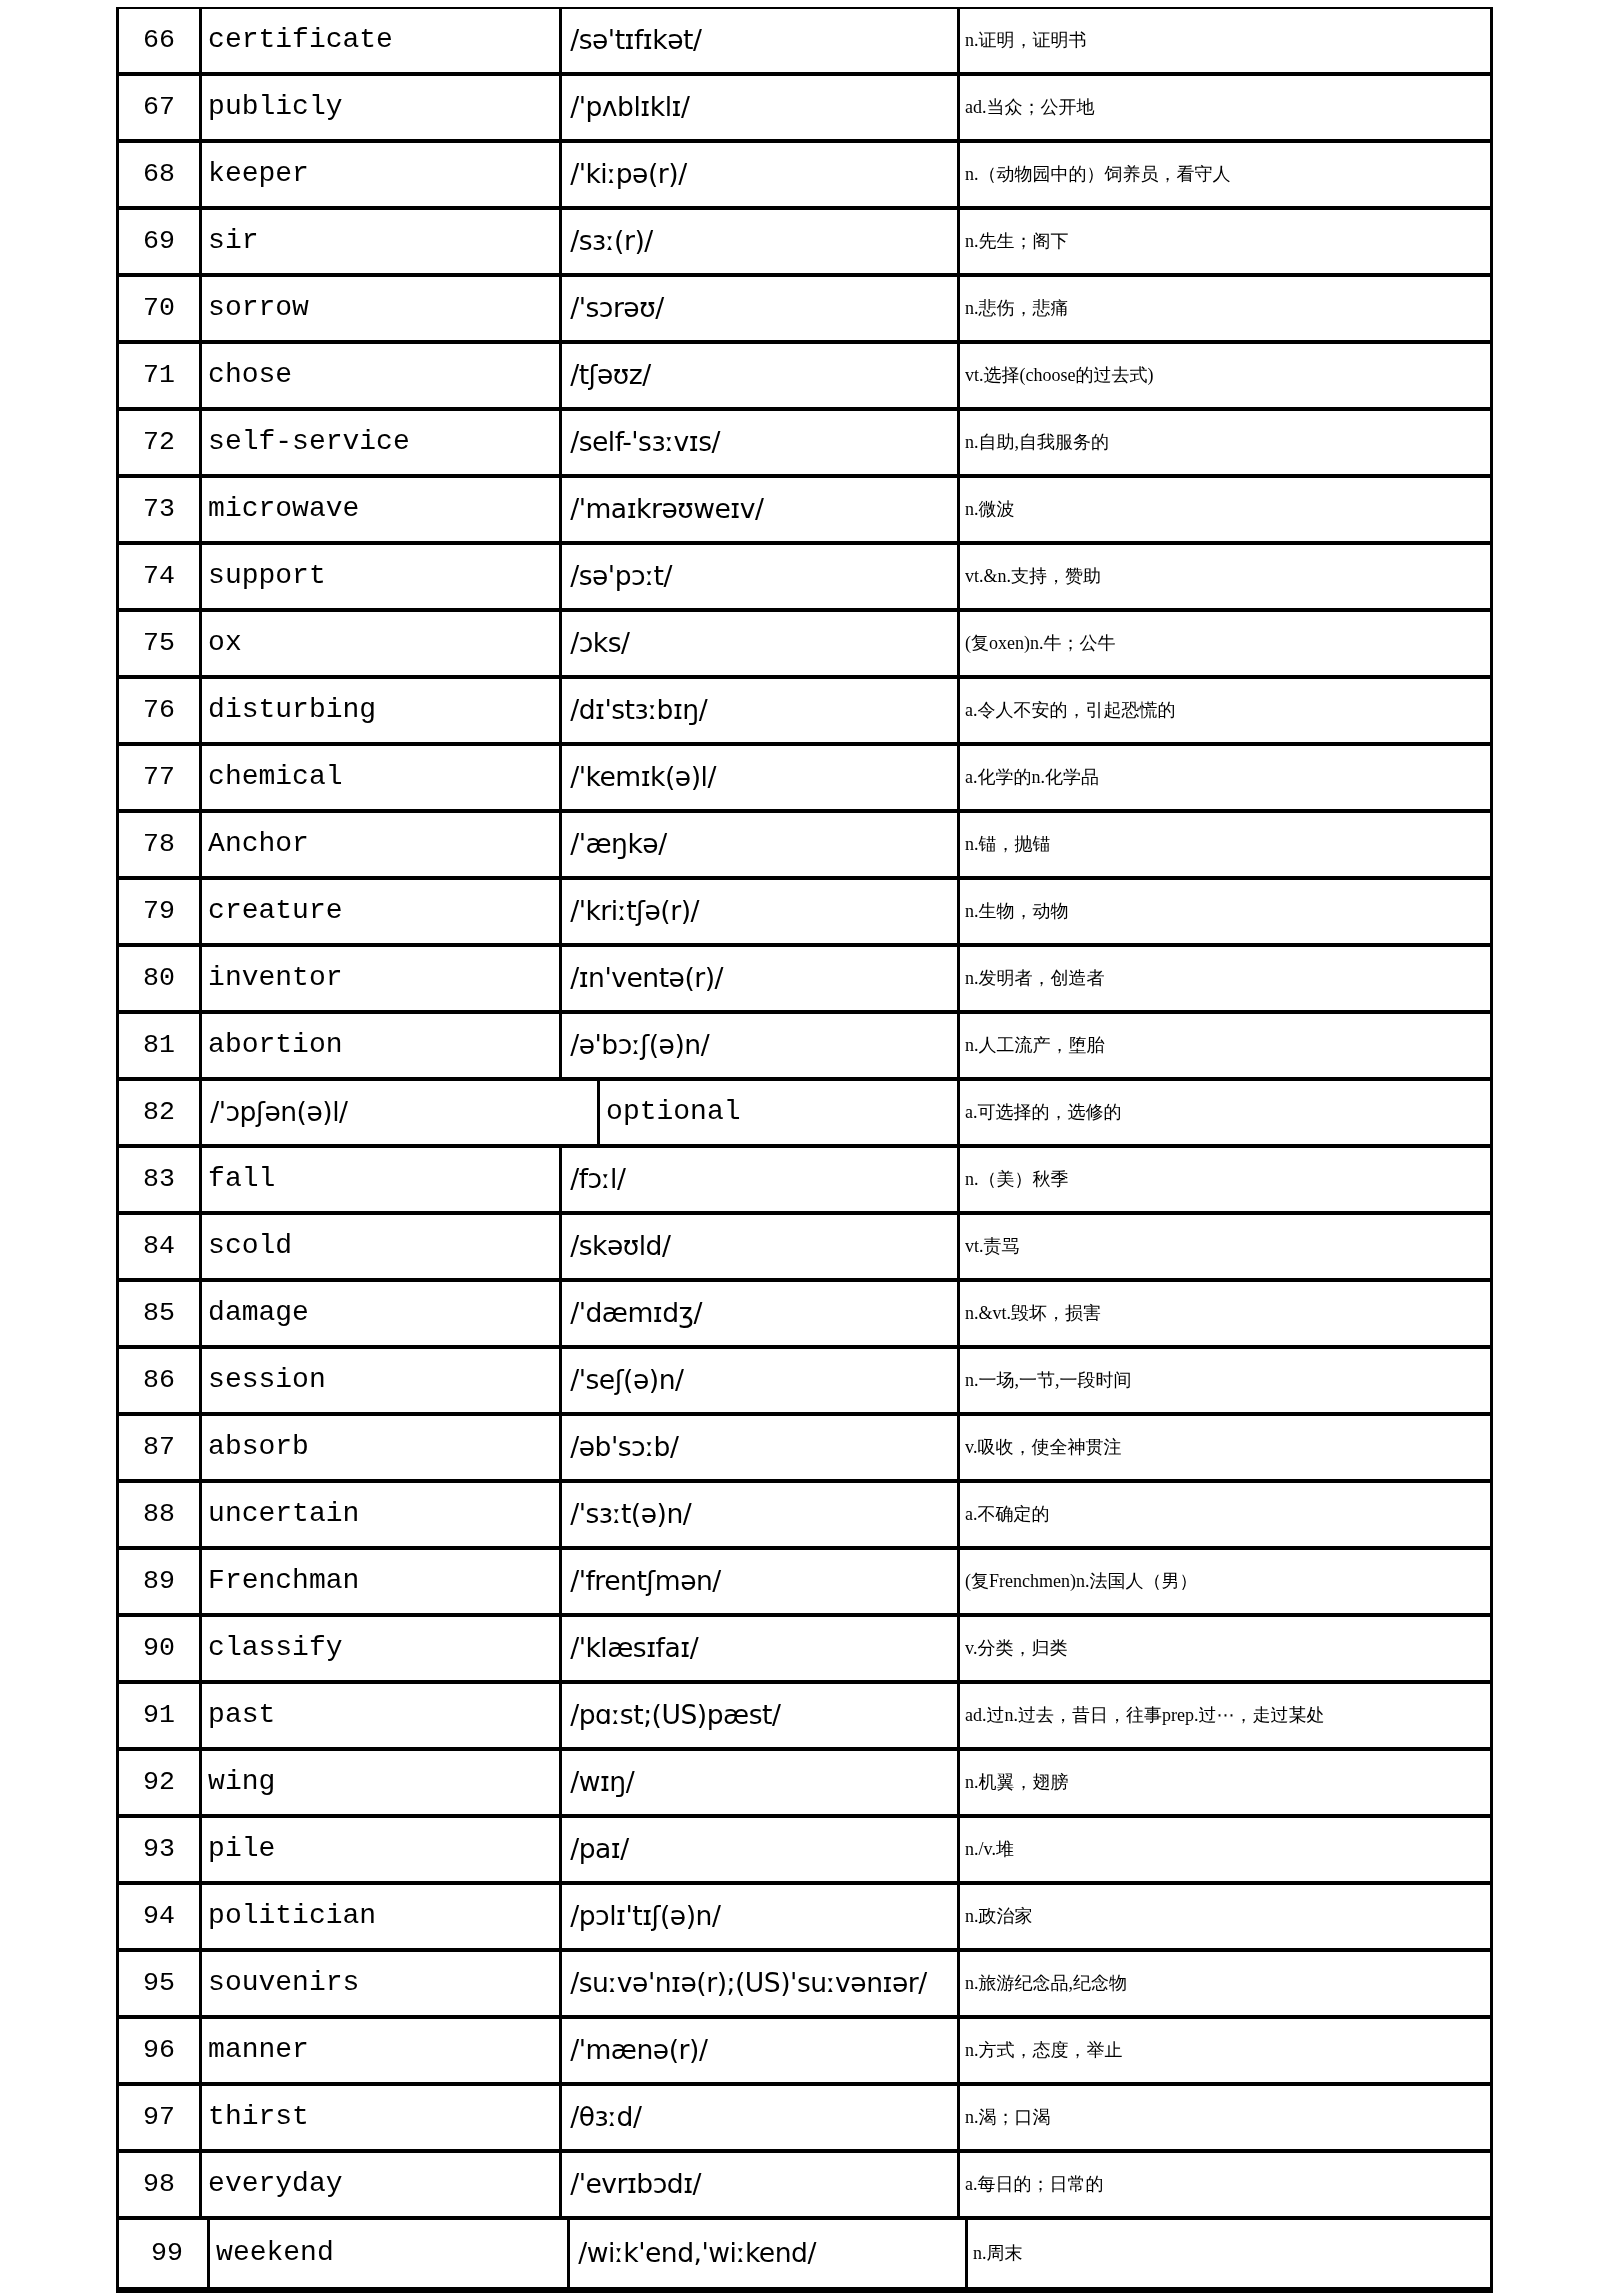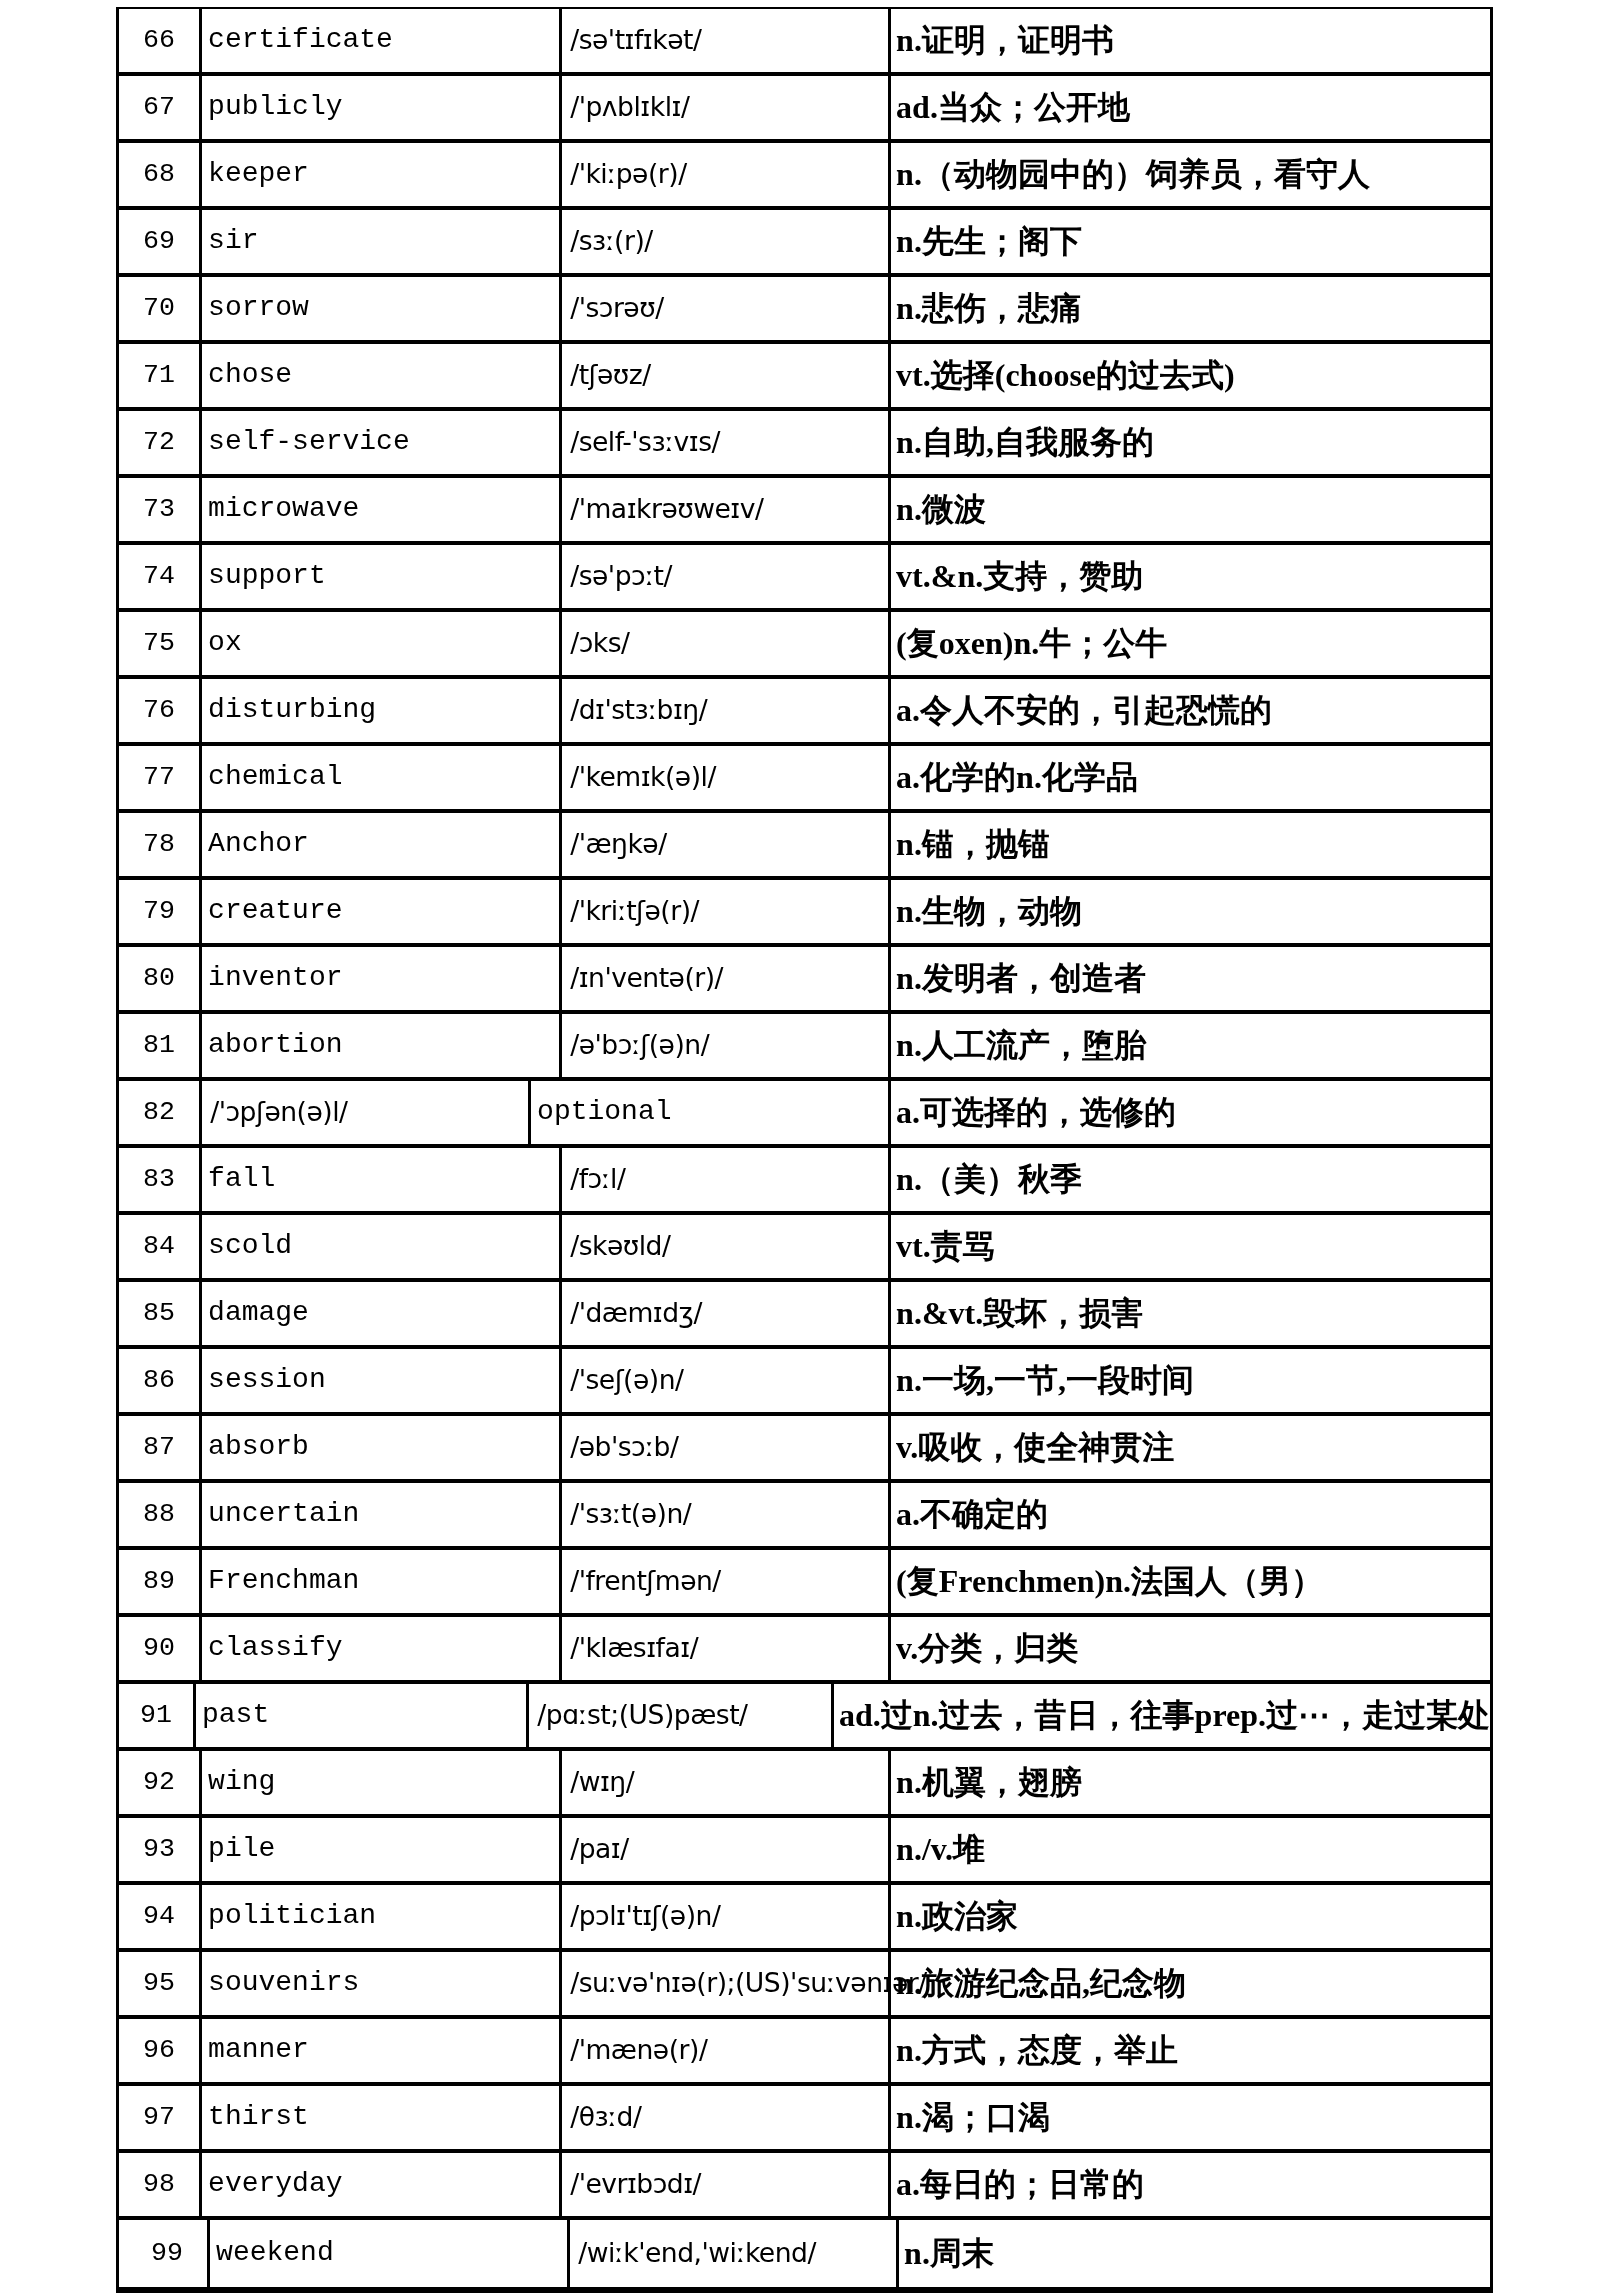--- a/index.html
+++ b/index.html
@@ -54,32 +54,31 @@
     font-family: "Liberation Mono", "DejaVu Sans Mono", monospace;
     font-size: 26.6px;
   }
   .cell.word {
     width: 360px;
     padding-left: 6.1px;
     font-family: "Liberation Mono", "DejaVu Sans Mono", monospace;
     font-size: 28px;
   }
   .cell.ipa {
-    width: 329px;
+    width: 398px;
     padding-left: 8.2px;
     font-family: "DejaVu Sans", "Liberation Sans", sans-serif;
     font-size: 26.6px;
     letter-spacing: -0.5px;
   }
   .cell.meaning {
     flex: 1;
     padding-left: 5.1px;
     font-family: "Liberation Serif", "DejaVu Serif", serif;
-    font-size: 32px;
-    font-weight: bold;
+    font-size: 18px;
   }
 </style>
 </head>
 <body>
 
 <div class="vocab-table" id="vocab-table">
   <div class="row">
     <div class="cell num">66</div>
     <div class="cell word">certificate</div>
     <div class="cell ipa">/sə'tɪfɪkət/</div>

